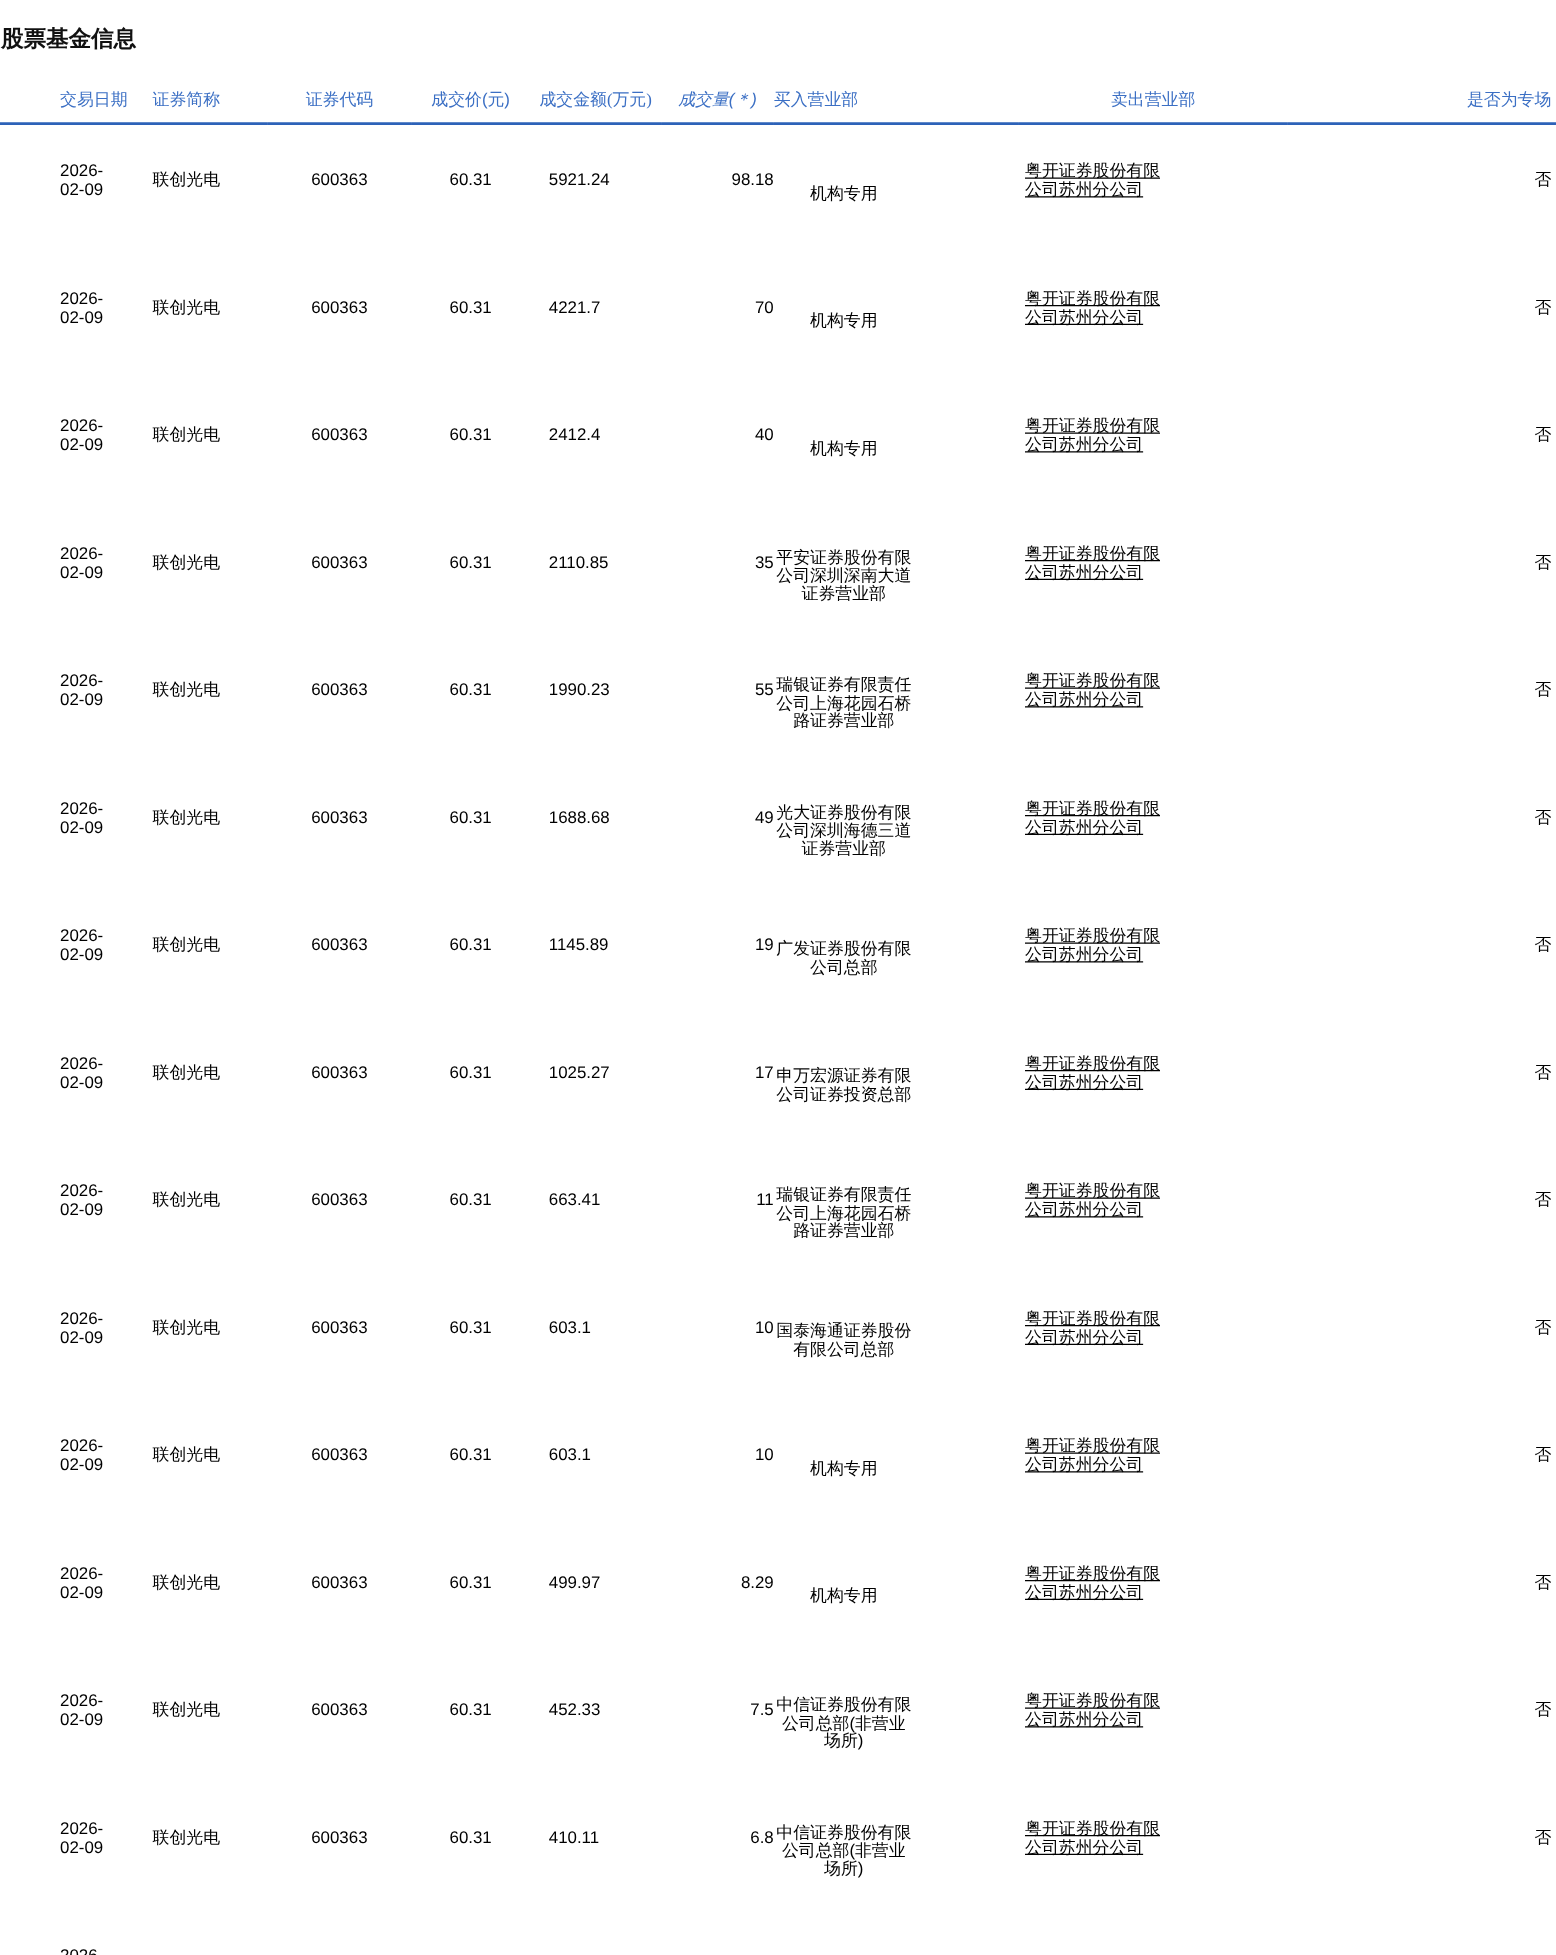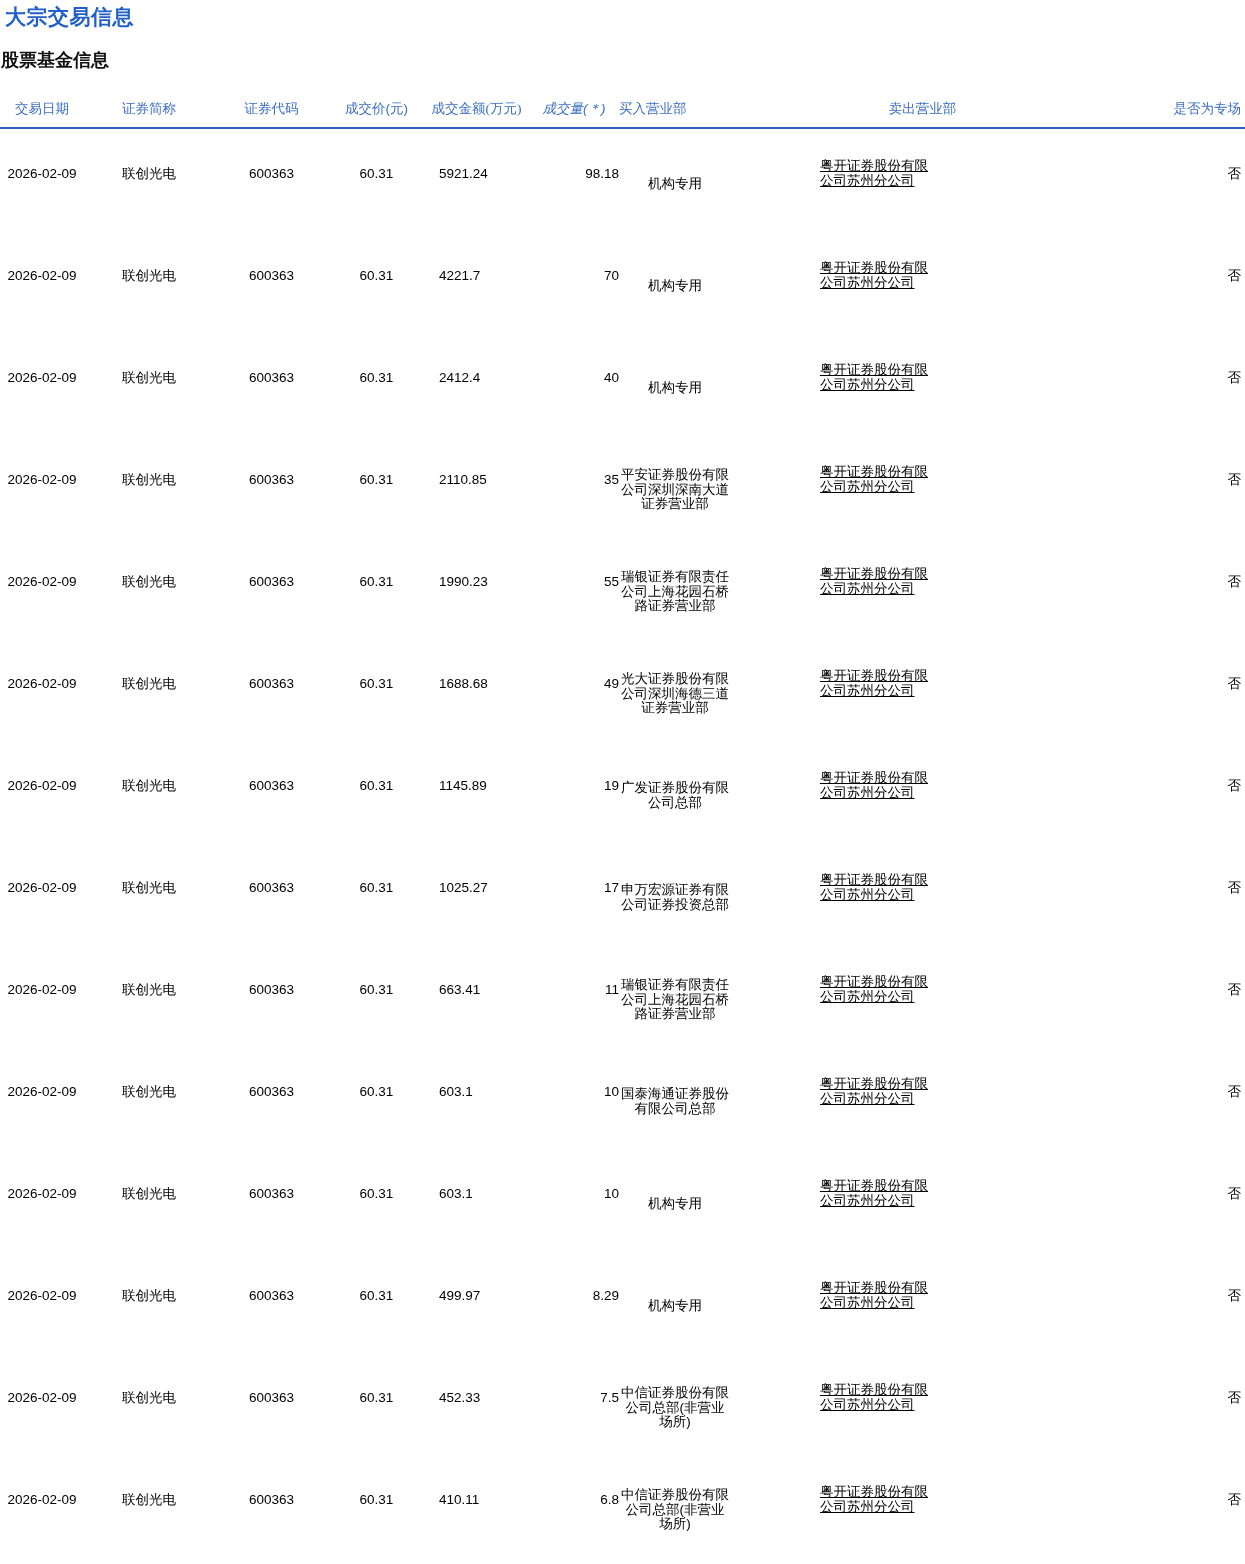--- a/index.html
+++ b/index.html
@@ -49,21 +49,21 @@
   }
   tbody td {
     height: 90px;
     vertical-align: middle;
     padding: 0 0 12px 0;
     font-size: 13.5px;
     color: var(--text-black, #000000);
     line-height: 1.1;
   }
   
-  .c1 { text-align: center; }
+  .c1 { text-align: left; padding-left: 48px; }
   .c2 { text-align: center; }
   .c3 { text-align: center; }
   .c4 { text-align: center; }
   th.c5 { text-align: center; font-family: Liberation Serif, serif; }
   td.c5 { text-align: left; padding-left: 15px; }
   th.c6 { text-align: center; font-style: italic; }
   td.c6 { text-align: right; padding-left: 12px; }
   .c7 { text-align: left; }
   th.c8 { text-align: center; }
   td.c8 { text-align: left; text-decoration: underline; }
@@ -79,21 +79,20 @@
     margin-left: 5px;
     line-height: 1.08;
     text-align: left;
   }
 </style>
 </head>
 <body>
 
 <div>
 
-  <h1 class="page-title">大宗交易信息</h1>
 
   <h2 class="section-title">股票基金信息</h2>
 
   <table class="trade-table">
     <colgroup>
       <col style="width:84px">
       <col style="width:130px">
       <col style="width:115px">
       <col style="width:95px">
       <col style="width:105px">

